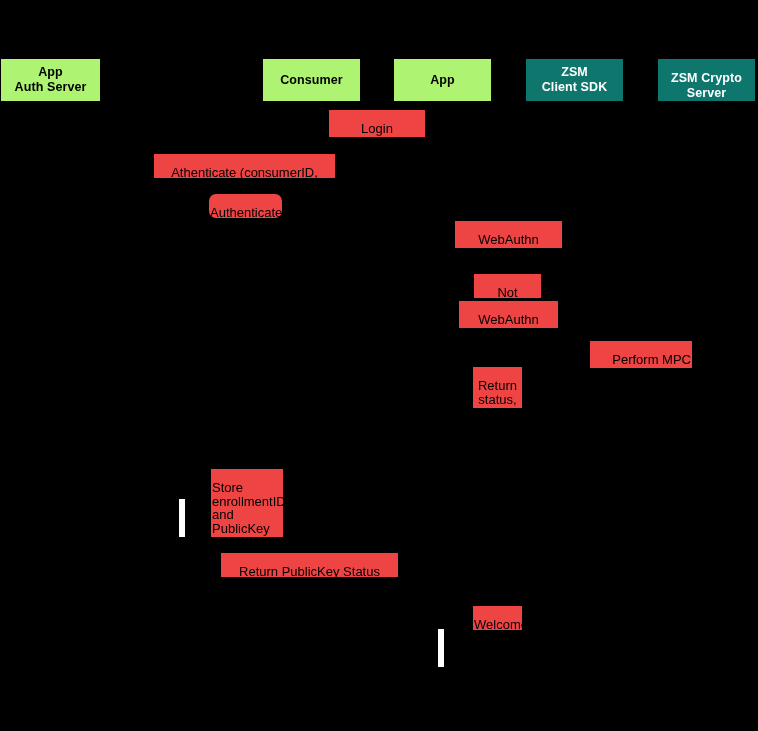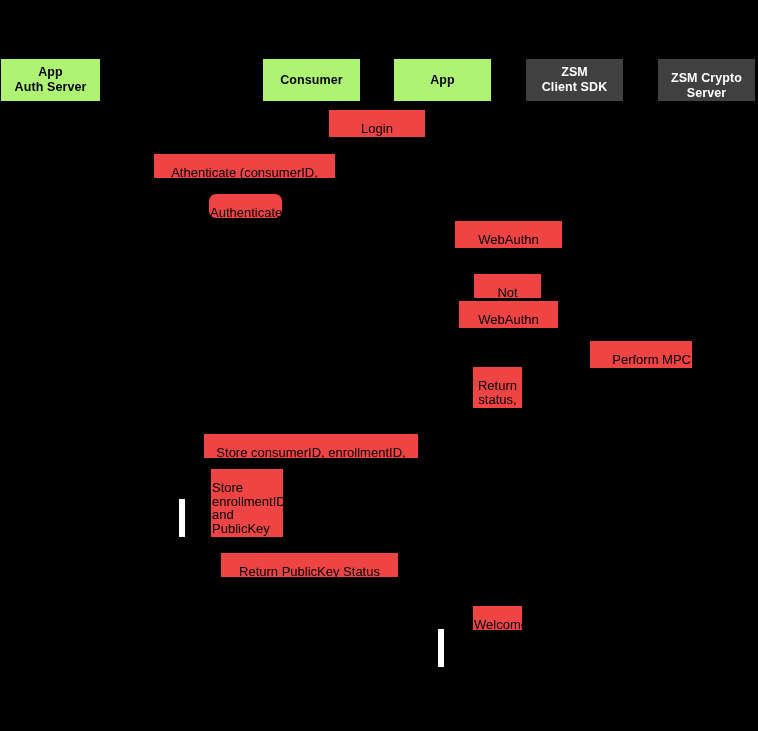--- a/index.html
+++ b/index.html
@@ -34,21 +34,21 @@
     line-height: 15px;
     letter-spacing: 0.1px;
     white-space: pre-line;
     border: 1px solid #000;
   }
   .participant.green {
     background: #aef472;
     color: #000000;
   }
   .participant.purple {
-    background: #404040;
+    background: #0f766e;
     color: #ffffff;
   }
   .lifeline {
     position: absolute;
     width: 1px;
     background: #000000;
   }
   .activation {
     position: absolute;
     background: #ffffff;
@@ -103,21 +103,20 @@
     <div class="msg-label center" style="left: 455px; top: 221px; width: 107px; height: 27px;">WebAuthn
 Retrieve(consumerID)</div>
     <div class="msg-label center" style="left: 474px; top: 274px; width: 67px; height: 14px;">Not Present</div>
     <div class="msg-label center" style="left: 459px; top: 301px; width: 99px; height: 27px;">WebAuthn
 Create(consumerID)</div>
     <div class="msg-label center" style="left: 590px; top: 341px; width: 102px; height: 27px; text-align: right;">Perform MPC
 WebAuthn Create()</div>
     <div class="msg-label center" style="left: 473px; top: 367px; width: 49px; height: 41px;">Return status,
 enrollmentID,
 publicKey</div>
-    <div class="msg-label center" style="left: 204px; top: 434px; width: 214px; height: 14px;">Store consumerID, enrollmentID, PublicKey</div>
     <div class="msg-label left" style="left: 211px; top: 469px; width: 72px; height: 68px;">Store
 enrollmentID,
 and PublicKey
 in consumerID
 Account</div>
     <div class="msg-label center" style="left: 221px; top: 553px; width: 177px; height: 14px;">Return PublicKey Status (Success)</div>
     <div class="msg-label left" style="left: 473px; top: 606px; width: 49px; height: 19px;">Welcome
 to App</div>
     <div class="participant green" style="left: 0px; top: 58px; width: 101px; height: 44px;"><span>App
 Auth Server</span></div>

